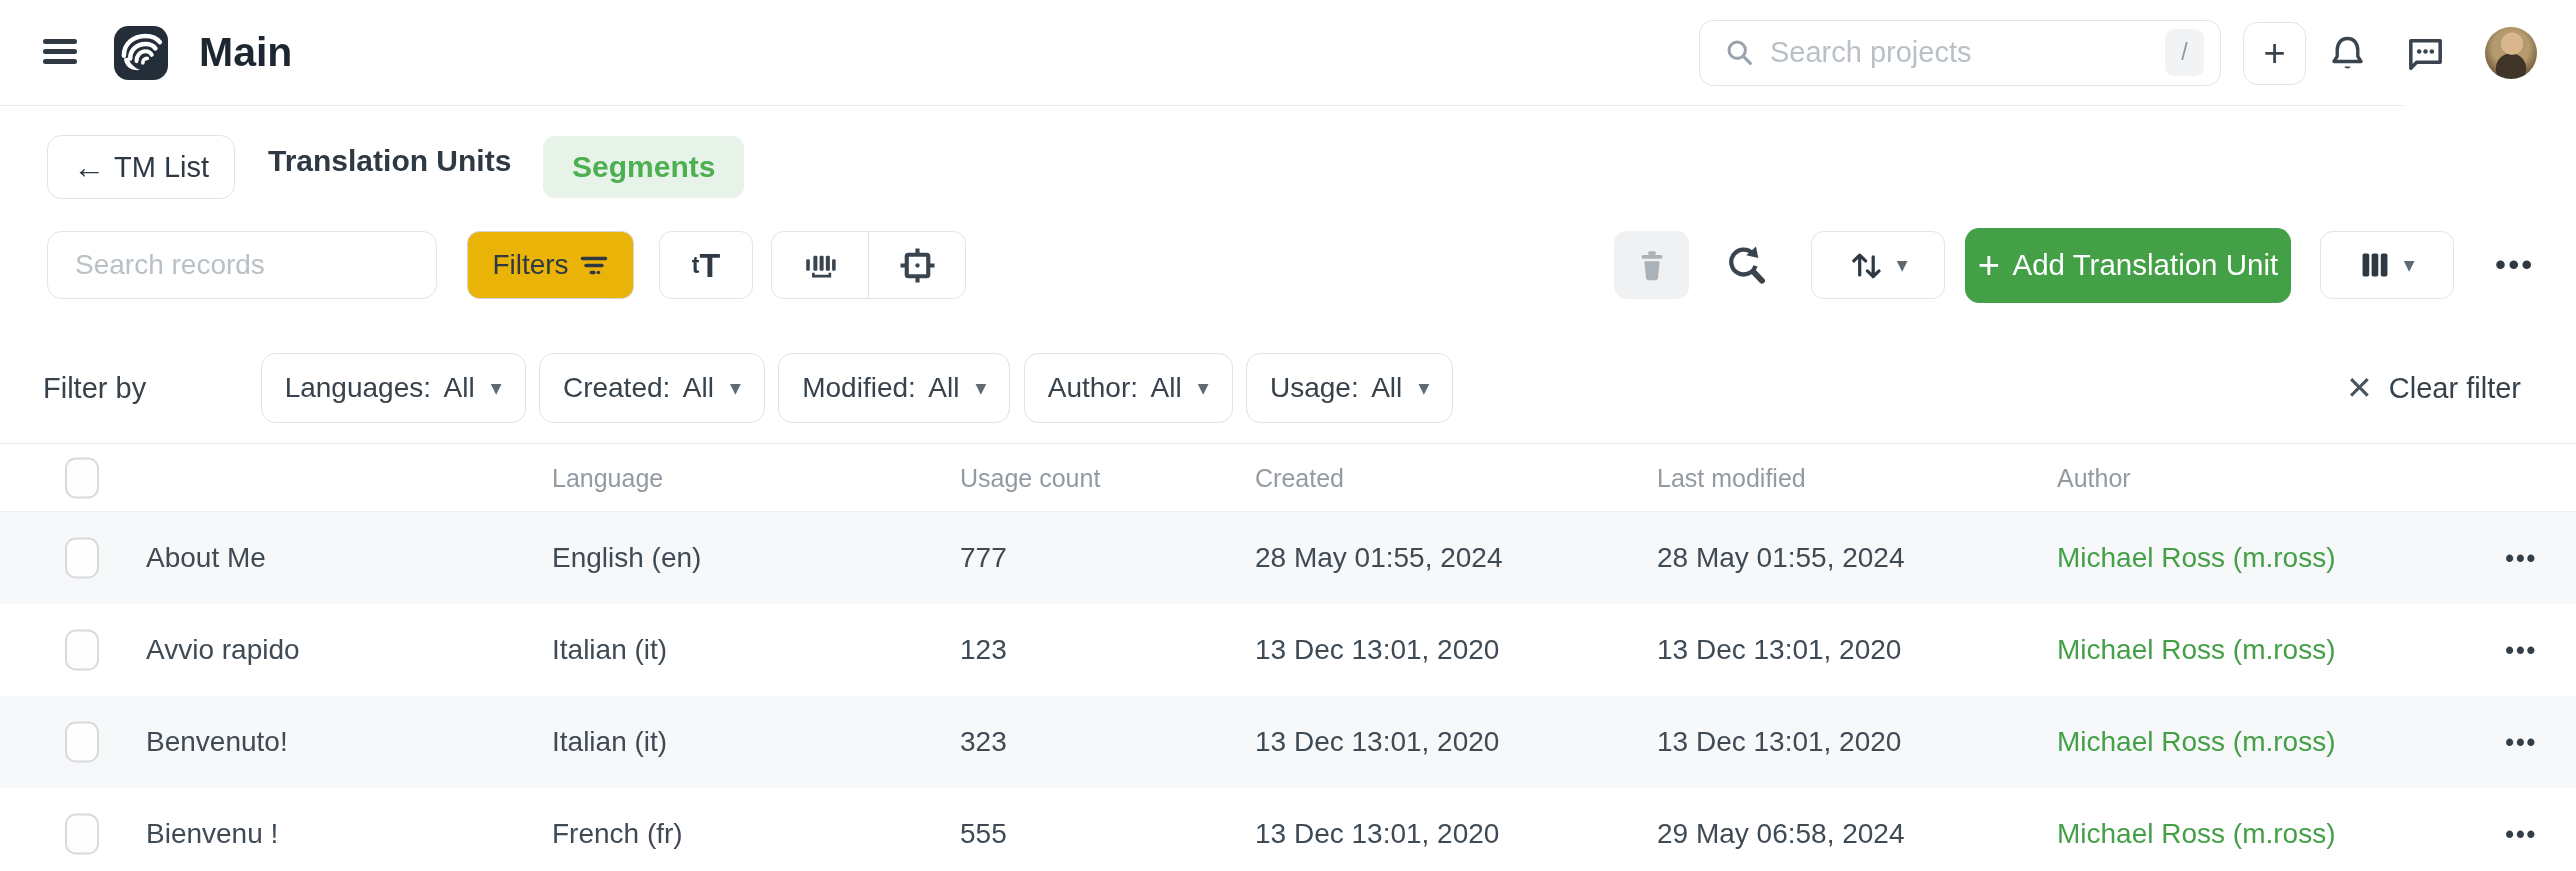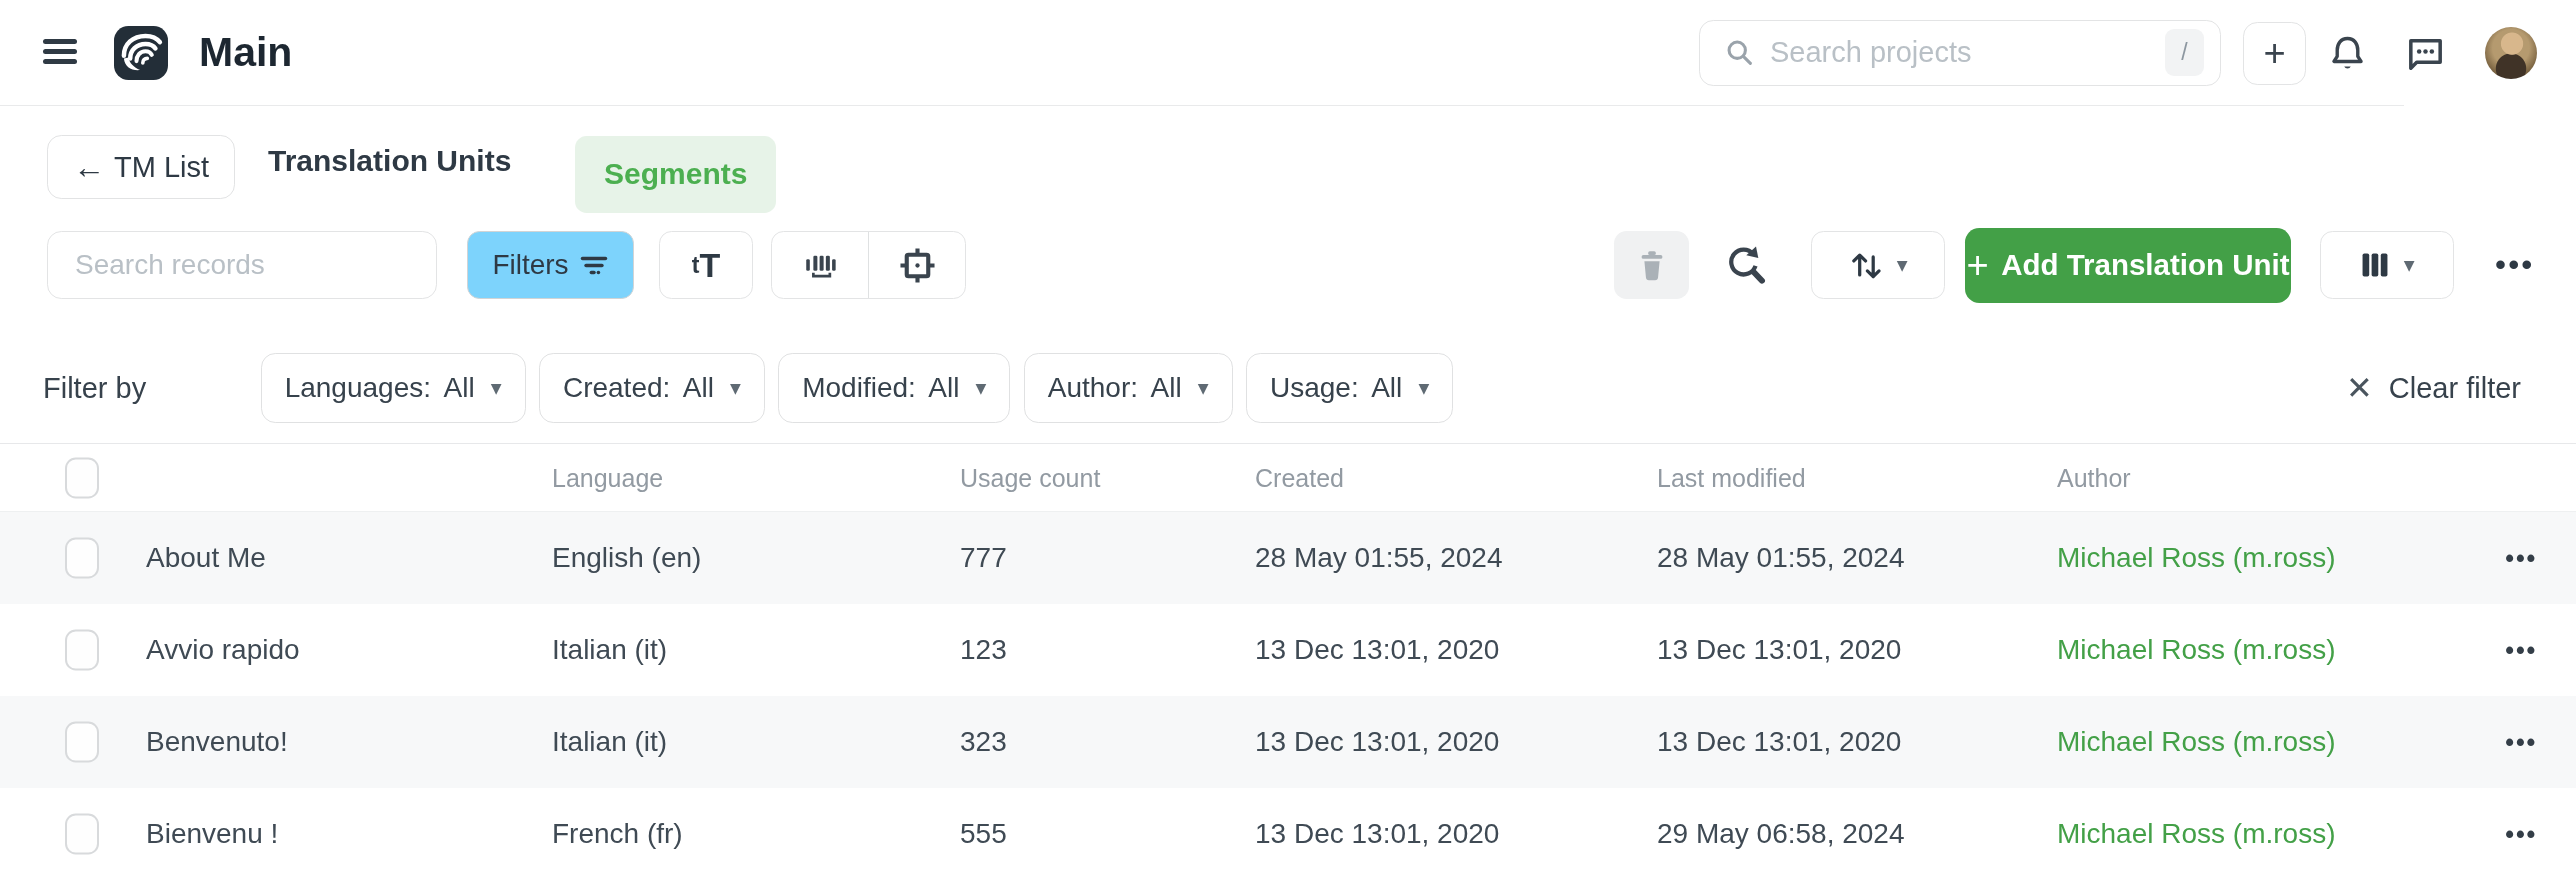--- a/index.html
+++ b/index.html
@@ -32,51 +32,51 @@
       radial-gradient(circle at 50% 40%, #b59a6f 0 45%, #7d6644 70%, #463723 100%); }
 
   
   .navrow { position:absolute; left:0; top:106px; width:2576px; height:109px; }
   .backbtn { position:absolute; left:47px; top:29px; height:64px; padding:0 25px; border:1.8px solid #e2e3e4;
     border-radius:14.3px; background:#fff; display:flex; align-items:center; gap:9px; font-size:29px;
     color:#2e3944; cursor:pointer; }
   .backbtn .arr { font-size:32px; }
   .tab-plain { position:absolute; left:268px; top:0; height:109px; display:flex; align-items:center;
     font-size:30px; font-weight:600; color:#2e3944; cursor:pointer; }
-  .tab-active { position:absolute; left:543px; top:29.5px; height:77px; padding:0 29px; border-radius:11.6px;
-    background:#e7f3e8; color:#4caf50; font-size:30px; font-weight:600; display:flex; align-items:center; cursor:pointer;margin-left:32px; }
+  .tab-active { position:absolute; left:543px; top:29.5px; height:62px; padding:0 29px; border-radius:11.6px;
+    background:#e7f3e8; color:#4caf50; font-size:30px; font-weight:600; display:flex; align-items:center; cursor:pointer; }
 
   
   .toolbar { position:absolute; left:0; top:215px; width:2576px; height:118px; }
   .rsearch { position:absolute; left:47px; top:16px; width:390px; height:68px; border:1.8px solid #e3e4e5;
     border-radius:14.3px; display:flex; align-items:center; padding:0 27px; }
   .rsearch input { border:none; outline:none; width:100%; font-size:28px; color:#37424c;
     font-family:"Liberation Sans", sans-serif; background:transparent; }
   .rsearch input::placeholder { color:#b9c0c6; }
   .tbtn { position:absolute; top:16px; height:68px; border:1.8px solid #e3e4e5; border-radius:12.5px;
     background:#fff; display:flex; align-items:center; justify-content:center; cursor:pointer; }
-  .filtersbtn { left:467px; width:167px; background:#7dd3fc; border-color:#d2d4d5; gap:10px;
+  .filtersbtn { left:467px; width:167px; background:#eab308; border-color:#d2d4d5; gap:10px;
     font-size:28px; color:#2e3944; }
   .ttbtn { left:659px; width:94px; color:#2e3944; font-weight:bold; }
   .ttbtn .t1 { font-size:23px; } .ttbtn .t2 { font-size:34px; }
   .groupbtn { position:absolute; left:771px; top:16px; width:195px; height:68px; border:1.8px solid #e3e4e5;
     border-radius:12.5px; display:flex; }
   .groupbtn .half { flex:1; display:flex; align-items:center; justify-content:center; cursor:pointer; }
   .groupbtn .half:first-child { border-right:1.8px solid #dfe1e2; }
   .trashbtn { position:absolute; left:1614px; top:16px; width:75px; height:68px; border-radius:12.5px;
     background:#f0f1f2; display:flex; align-items:center; justify-content:center; cursor:pointer; }
   .replacebtn { position:absolute; left:1717px; top:23px; width:54px; height:54px; display:flex;
     align-items:center; justify-content:center; cursor:pointer; }
   .sortbtn { left:1811px; width:134px; gap:12.5px; }
   .caret { font-size:21.5px; color:#5f6a73; }
   .addbtn { position:absolute; left:1965px; top:12.5px; width:326px; height:75px; background:#43a047;
     border-radius:14.3px; border:none; color:#fff; display:flex; align-items:center; justify-content:center;
     gap:12.5px; cursor:pointer; }
   .addbtn .plus { font-size:38px; font-weight:400; line-height:1; }
-  .addbtn .lbl { font-size:29.5px; font-weight:700; font-family:"Liberation Sans", sans-serif; }
+  .addbtn .lbl { font-size:29.5px; font-weight:400; font-family:"Liberation Sans", sans-serif; }
   .colsbtn { left:2320px; width:134px; gap:12.5px; }
   .moredots { position:absolute; left:2479px; top:16px; width:72px; height:68px; display:flex;
     align-items:center; justify-content:center; font-size:30px; letter-spacing:2.7px; color:#2e3944;
     cursor:pointer; font-weight:bold; }
 
   
   .filterrow { position:absolute; left:0; top:333px; width:2576px; height:110px; display:flex;
     align-items:center; padding-left:43px; }
   .fblabel { font-size:29px; color:#37424c; margin-right:21.5px; }
   .chips { display:flex; gap:13.4px; margin-left:95px; }

